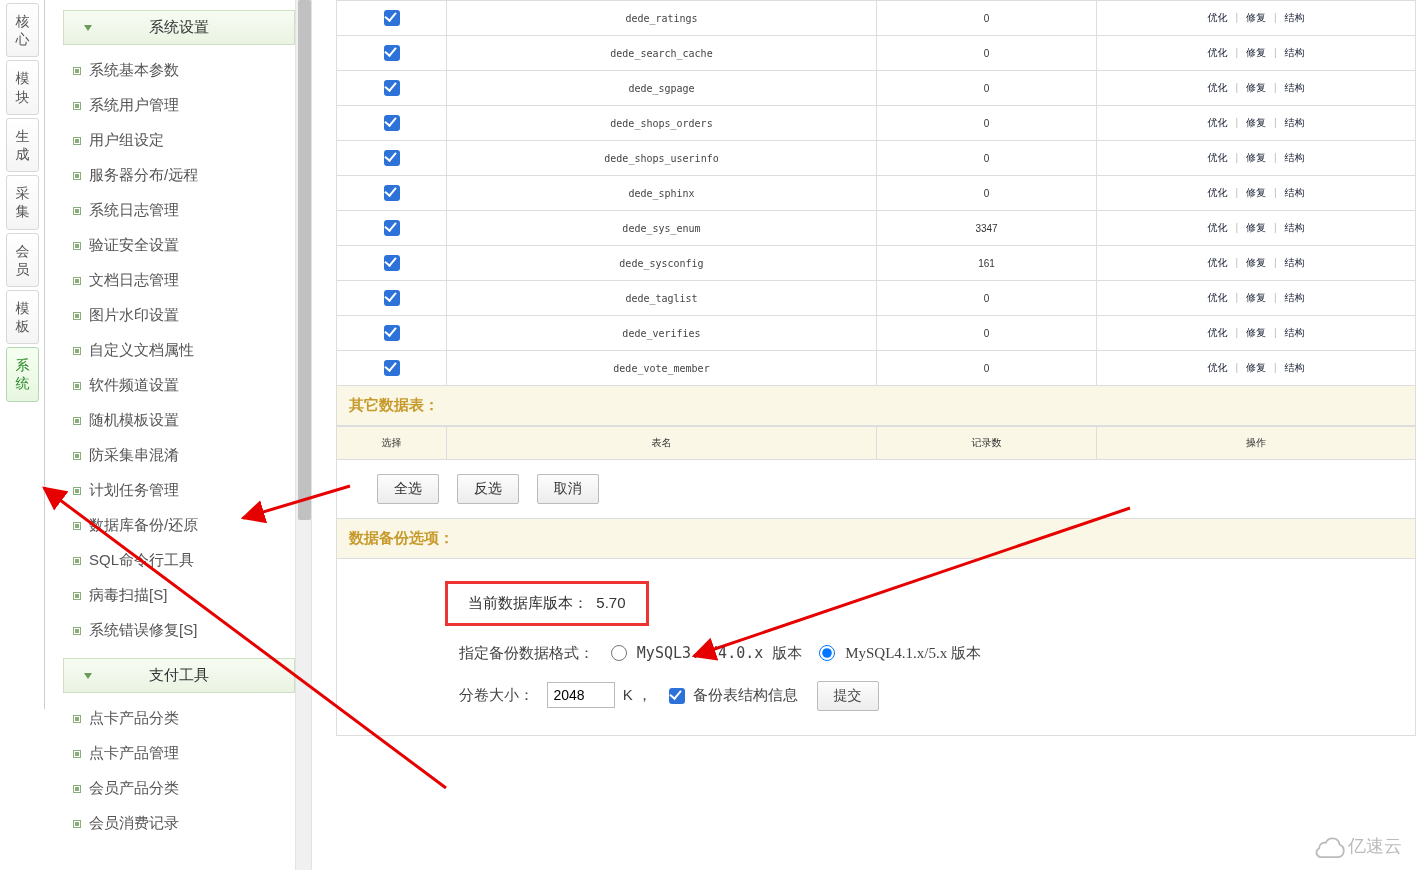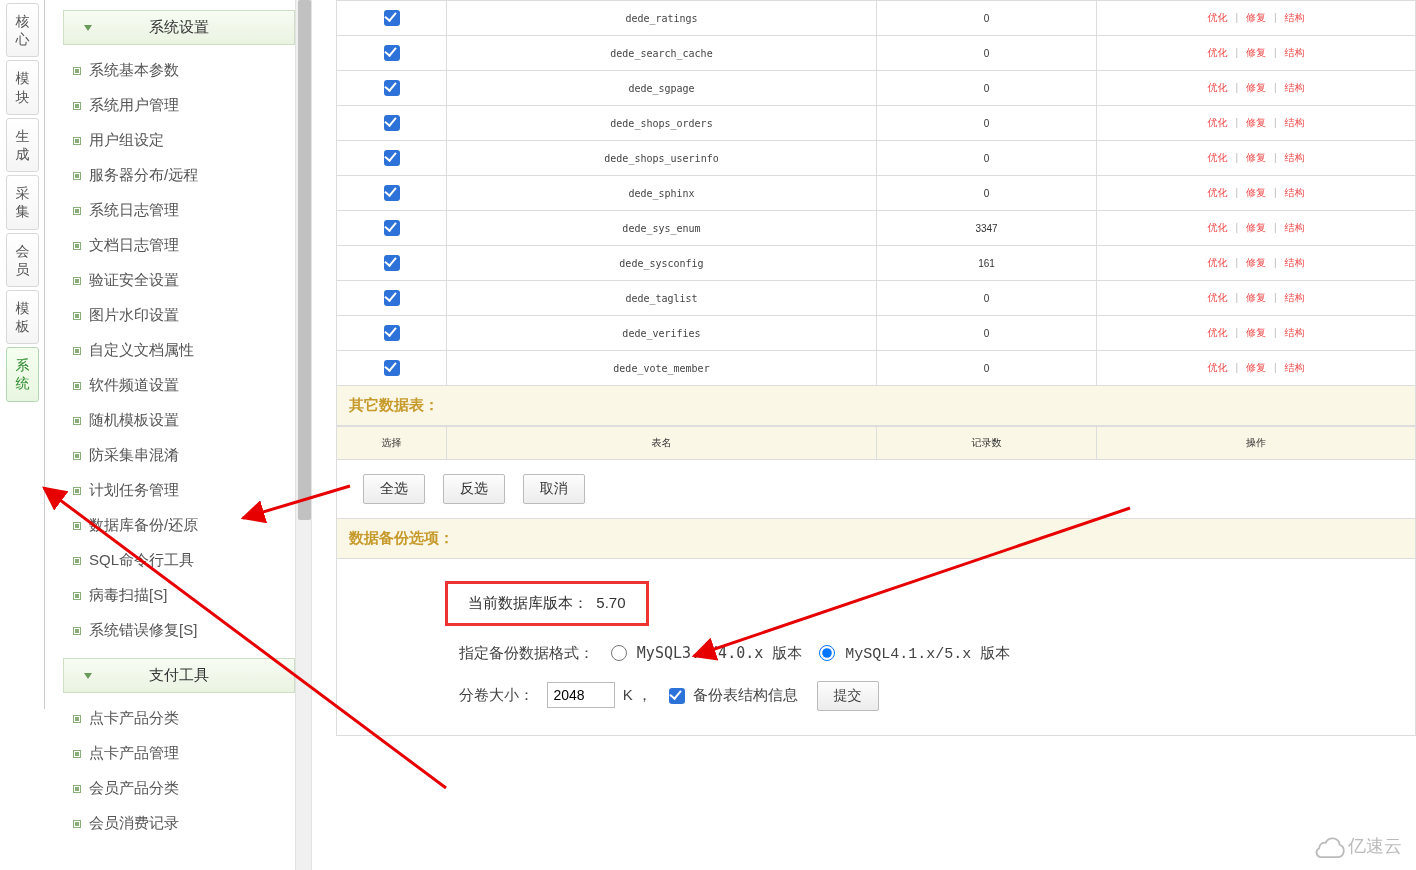--- a/index.html
+++ b/index.html
@@ -19,21 +19,21 @@
 .menu-list { margin: 0 0 8px 0; }
 .menu-item { padding: 8px 0 8px 44px; font-size: 15px; color: #555; cursor: pointer; position: relative; }
 .menu-item .sq { position: absolute; left: 28px; top: 50%; margin-top: -4px; width: 8px; height: 8px; background: #fff; border: 1px solid #8aae7a; }
 .menu-item .sq::after { content: ""; position: absolute; left: 1px; top: 1px; width: 4px; height: 4px; background: #8aae7a; }
 
 .main { position: absolute; left: 336px; top: 0; right: 0; height: 870px; overflow: hidden; }
 
 table.db { width: 100%; border-collapse: collapse; }
 table.db td { border: 1px solid #ddd; padding: 9px 6px; text-align: center; font-size: 10px; vertical-align: middle; }
 table.db td.name { font-family: Consolas, monospace; color: #444; }
-table.db td.ops span { color: #ef4444; }
+table.db td.ops span { color: #0f172a; }
 table.db td.ops .sep { color: #bbb; margin: 0 8px; }
 .chk { width: 16px; height: 16px; appearance: none; border-radius: 3px; background: #2d72d9; position: relative; display: inline-block; vertical-align: middle; }
 .chk::after { content: ""; position: absolute; left: 3px; top: 0px; width: 5px; height: 9px; border: solid #fff; border-width: 0 2px 2px 0; transform: rotate(40deg); }
 
 .section-title { background: #fbf7e6; border: 1px solid #ddd; border-top: 0; padding: 10px 12px; font-size: 15px; color: #c79a2c; font-weight: bold; }
 .section-body { border: 1px solid #ddd; border-top: 0; padding: 14px 12px; }
 
 .hdr-row td { background: #fbf7e6; font-size: 15px; padding: 12px 6px; }
 
 .btn { display: inline-block; padding: 5px 16px; font-size: 14px; border: 1px solid #bbb; background: linear-gradient(#fdfdfd,#ececec); border-radius: 2px; cursor: pointer; margin-right: 14px; }
@@ -65,22 +65,22 @@
   <div class="accordion-head">
     <span class="caret"></span>
     <span>系统设置</span>
   </div>
   <div class="menu-list" id="menu-0">
       <div class="menu-item"><span class="sq"></span><span>系统基本参数</span></div>
       <div class="menu-item"><span class="sq"></span><span>系统用户管理</span></div>
       <div class="menu-item"><span class="sq"></span><span>用户组设定</span></div>
       <div class="menu-item"><span class="sq"></span><span>服务器分布/远程</span></div>
       <div class="menu-item"><span class="sq"></span><span>系统日志管理</span></div>
+      <div class="menu-item"><span class="sq"></span><span>验证安全设置</span></div>
       <div class="menu-item"><span class="sq"></span><span>文档日志管理</span></div>
-      <div class="menu-item"><span class="sq"></span><span>验证安全设置</span></div>
       <div class="menu-item"><span class="sq"></span><span>图片水印设置</span></div>
       <div class="menu-item"><span class="sq"></span><span>自定义文档属性</span></div>
       <div class="menu-item"><span class="sq"></span><span>软件频道设置</span></div>
       <div class="menu-item"><span class="sq"></span><span>随机模板设置</span></div>
       <div class="menu-item"><span class="sq"></span><span>防采集串混淆</span></div>
       <div class="menu-item"><span class="sq"></span><span>计划任务管理</span></div>
       <div class="menu-item"><span class="sq"></span><span>数据库备份/还原</span></div>
       <div class="menu-item"><span class="sq"></span><span>SQL命令行工具</span></div>
       <div class="menu-item"><span class="sq"></span><span>病毒扫描[S]</span></div>
       <div class="menu-item"><span class="sq"></span><span>系统错误修复[S]</span></div>
@@ -180,42 +180,42 @@
     <tbody>
         <tr class="hdr-row">
       <td style="width:110px">选择</td>
       <td style="width:430px">表名</td>
       <td style="width:220px">记录数</td>
       <td>操作</td>
     </tr>
   </tbody>
     </table>
 
-  <div class="section-body" style="padding-left:26px">
+  <div class="section-body" style="padding-left:40px">
     <span class="btn">全选</span>
     <span class="btn">反选</span>
     <span class="btn">取消</span>
   </div>
 
   <div class="section-title">数据备份选项：</div>
 
   <div class="section-body" style="padding-top:22px;padding-bottom:24px">
     <div class="version-box">
       <span>当前数据库版本：</span>
       &nbsp;<span>5.70</span>
     </div>
 
     <div class="opt-row">
       <span>指定备份数据格式：</span>
       &nbsp;&nbsp;
       <input type="radio" class="radio" style="">
       <span style="font-family:Consolas,monospace">MySQL3.x/4.0.x 版本</span>
       &nbsp;&nbsp;
       <input type="radio" class="radio" checked="" style="">
-      <span style="font-family:Liberation Mono, monospace">MySQL4.1.x/5.x 版本</span>
+      <span style="font-family:Liberation Serif, serif">MySQL4.1.x/5.x 版本</span>
     </div>
 
     <div class="opt-row">
       <span>分卷大小：</span>
       &nbsp;
       <input class="txtin" value="2048" style="">
       &nbsp;<span>K  ，</span>
       &nbsp;&nbsp;
       <span class="chk"></span>
       &nbsp;<span>备份表结构信息</span>

